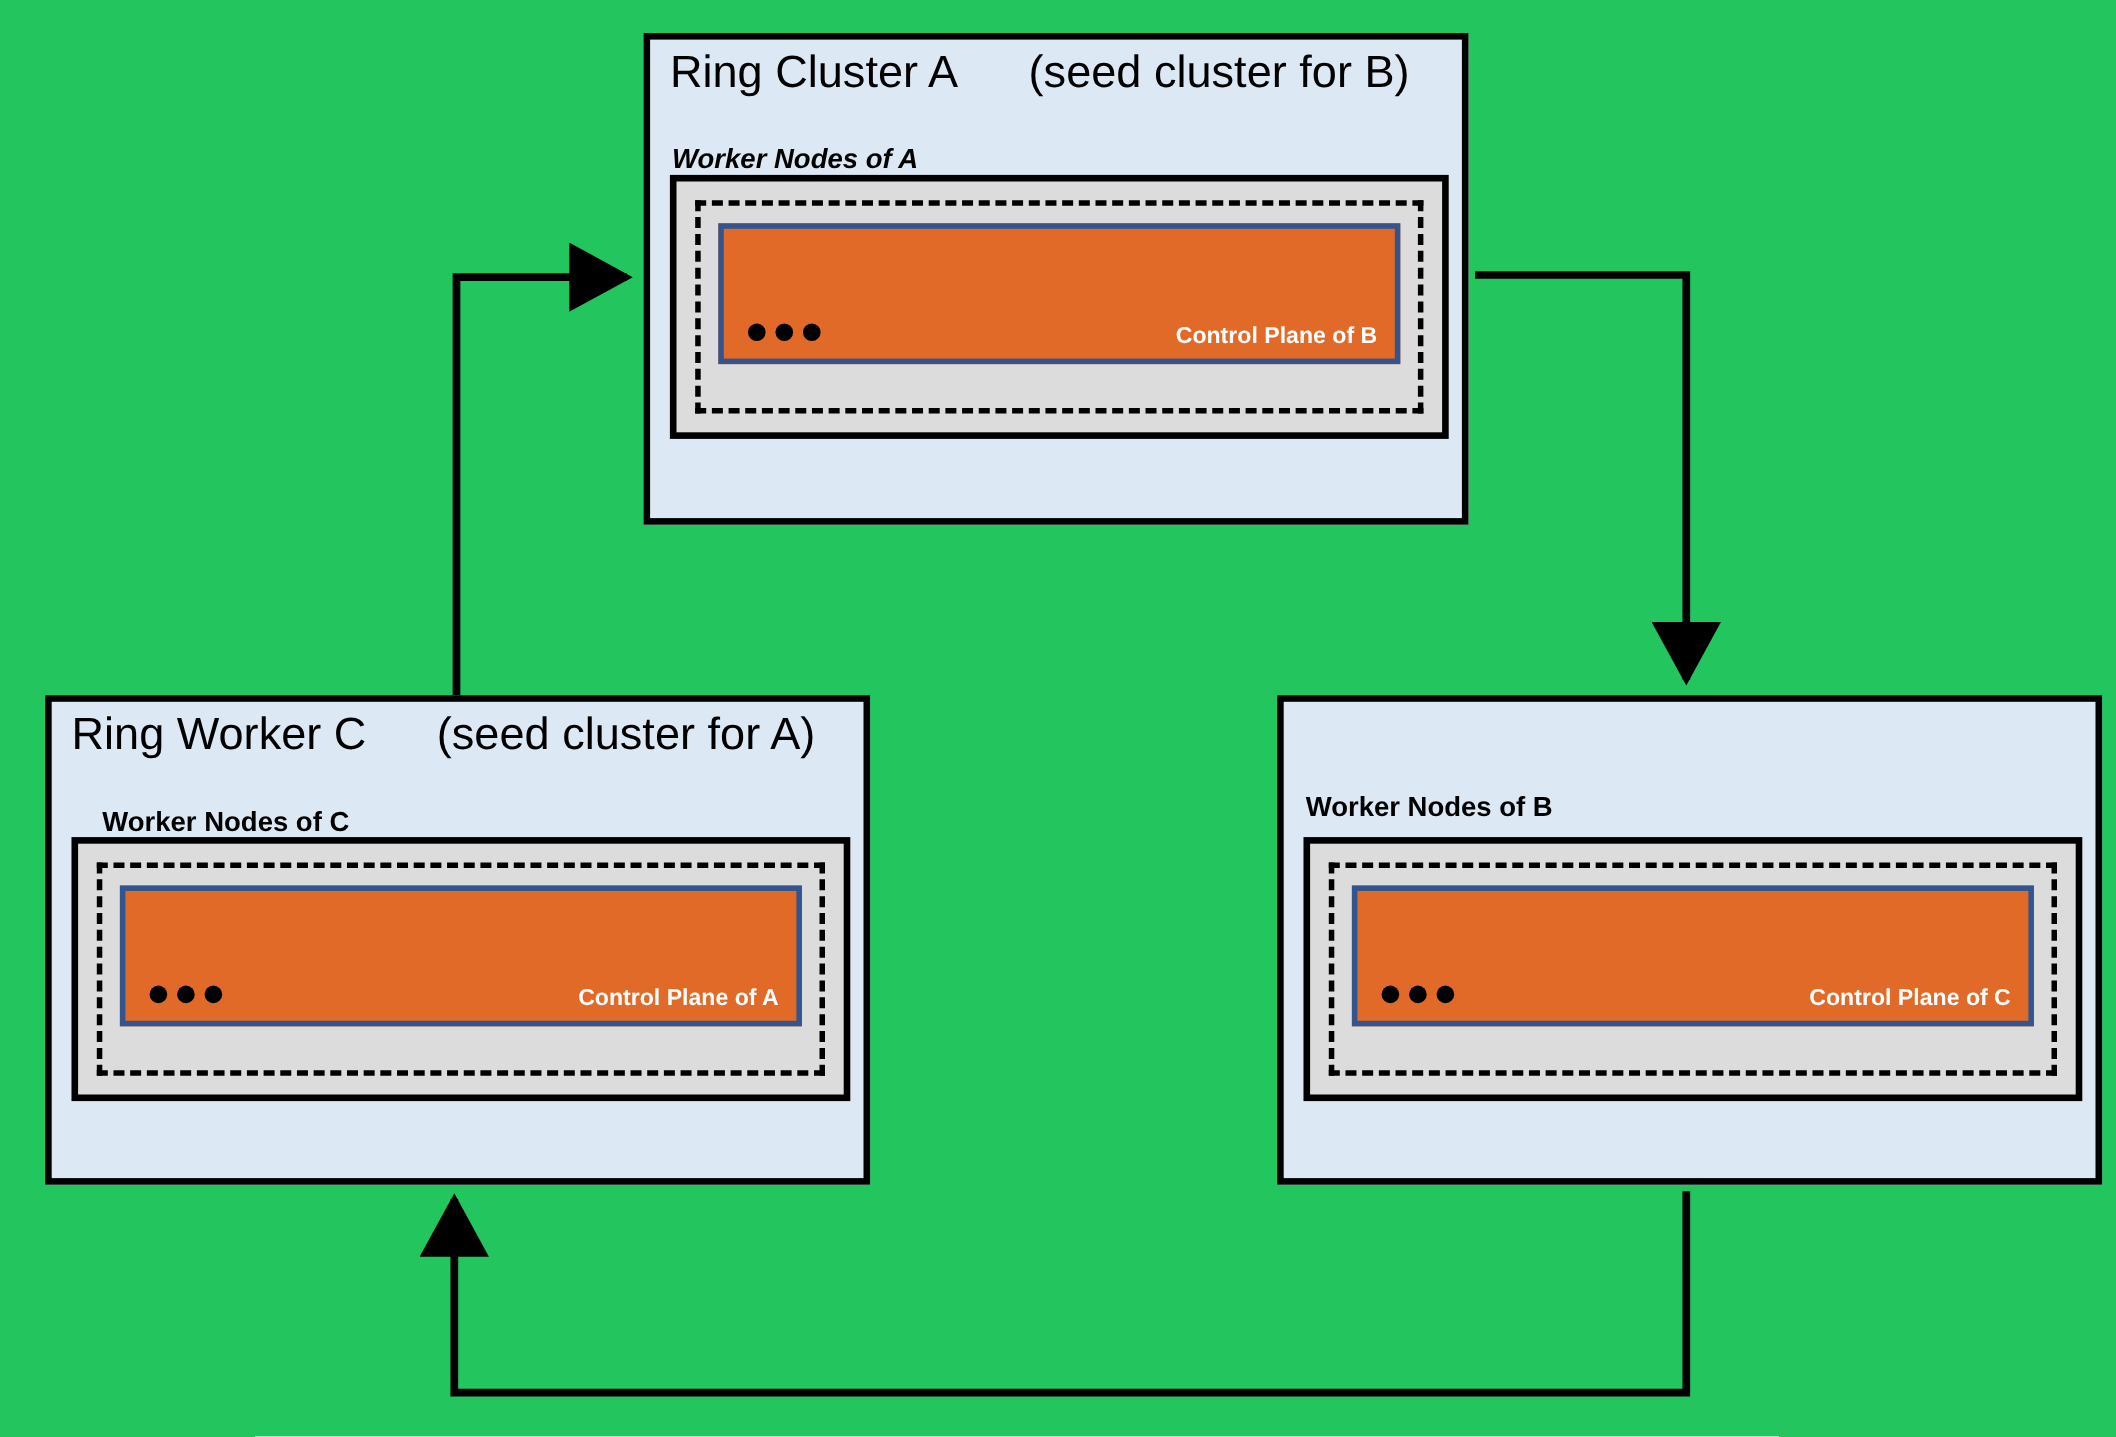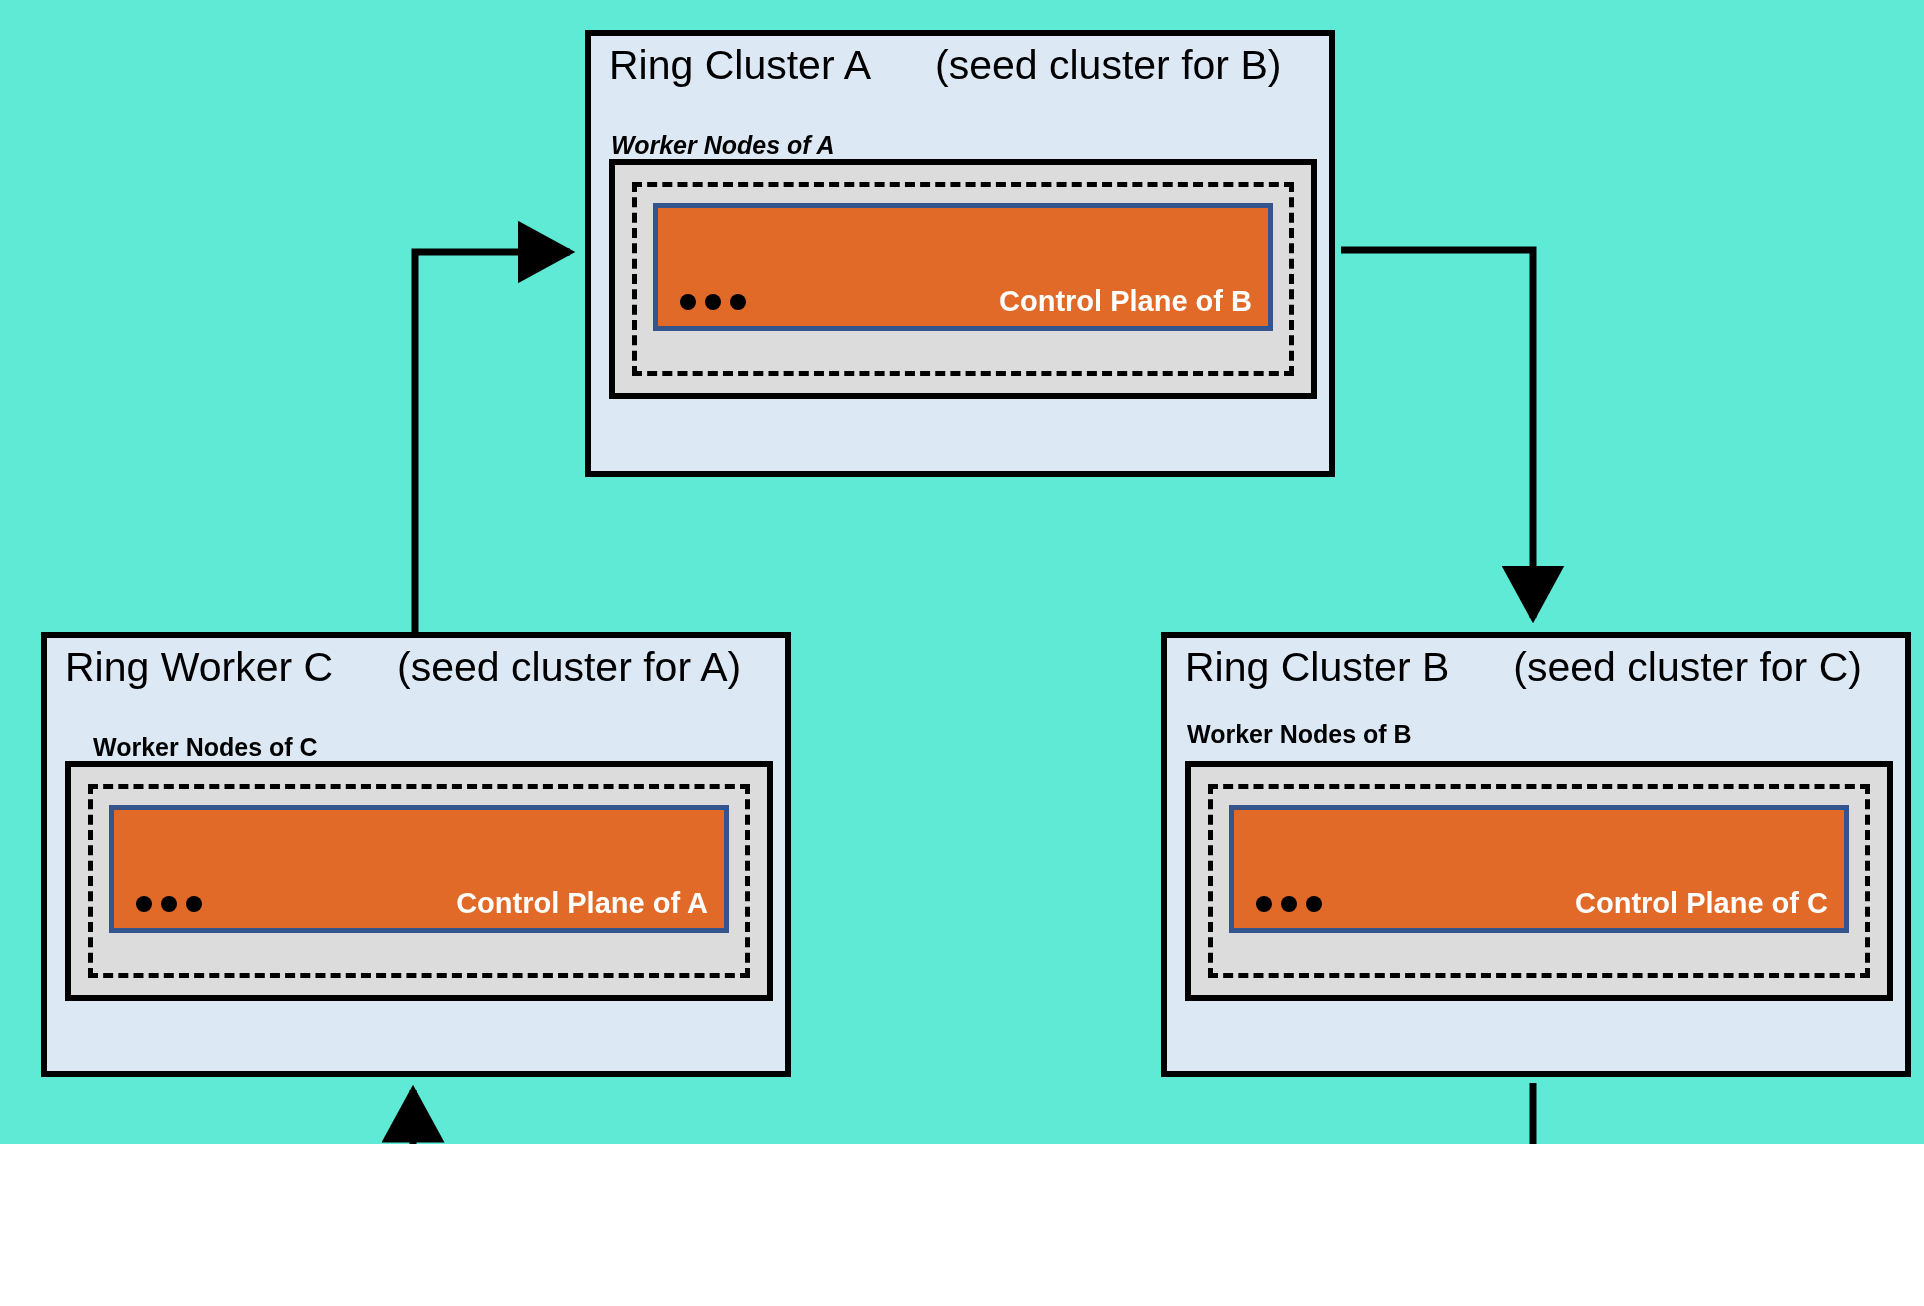--- a/index.html
+++ b/index.html
@@ -9,22 +9,22 @@
     background: #ffffff;
   }
   body {
     font-family: "Liberation Sans", sans-serif;
     color: #000000;
   }
 
   #canvas {
     position: relative;
     width: 1924px;
-    height: 1144px;
-    background: #5eead4;
+    height: 1306px;
+    background: #22c55e;
     overflow: hidden;
   }
 
   
   #arrow-layer {
     position: absolute;
     left: 0;
     top: 0;
     width: 1924px;
     height: 1306px;
@@ -90,21 +90,21 @@
     position: absolute;
     box-sizing: border-box;
     background: #e26a28;
     border: 5px solid #33548c;
   }
 
   .cp-label {
     position: absolute;
     right: 16px;
     bottom: 8px;
-    font-size: 29px;
+    font-size: 21px;
     font-weight: bold;
     color: #ffffff;
     white-space: nowrap;
   }
 
   .cp-dots {
     position: absolute;
     left: 22px;
     bottom: 16px;
     display: flex;
@@ -179,23 +179,20 @@
             <span></span>
             <span></span>
         </div>
         <div class="cp-label">Control Plane of A</div>
       </div>
     </div>
   </div>
 
   <div class="cluster" style="left:1161px; top:632px; width:750px; height:445px;">
 
-    <div class="cluster-title">
-      <span class="title-main">Ring Cluster B</span><span class="title-seed">(seed cluster for C)</span>
-    </div>
 
     <div class="worker-label" style="top:82px;">Worker Nodes of B</div>
 
     <div class="worker-box" style="left:18px; top:123px; width:708px; height:240px;">
 
       <div class="dashed-box" style="left:17px; top:17px; right:17px; bottom:17px;"></div>
 
       <div class="control-plane" style="left:38px; top:38px; width:620px; height:128px;">
         <div class="cp-dots">
           <span></span>

